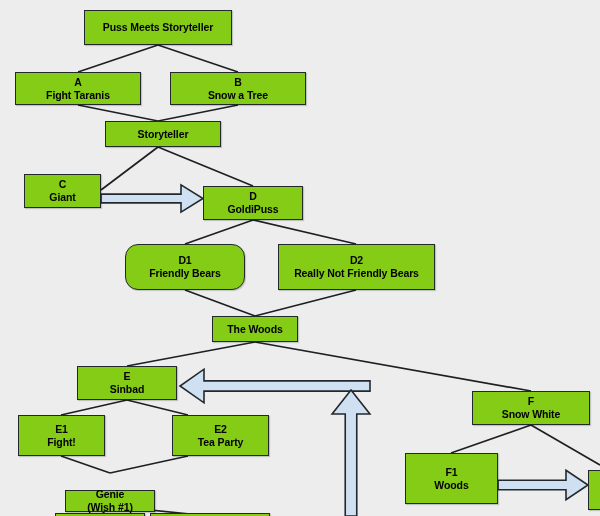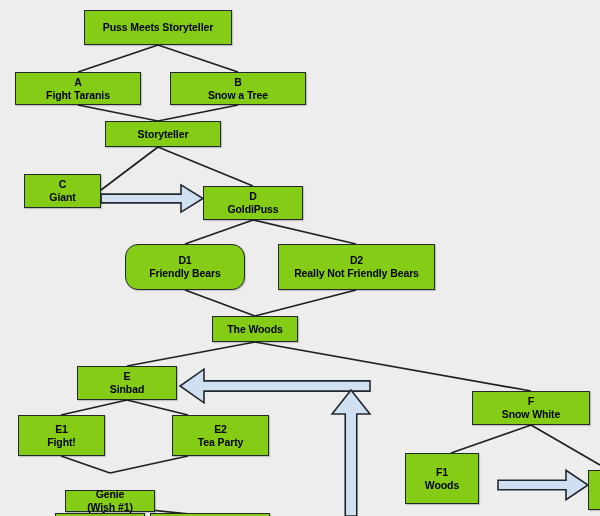--- a/index.html
+++ b/index.html
@@ -122,21 +122,21 @@
       <span class="l2">Snow White</span>
     </div>
     <div class="node" style="left: 18px; top: 415px; width: 87px; height: 41px;">
       <span class="l1">E1</span>
       <span class="l2">Fight!</span>
     </div>
     <div class="node" style="left: 140px; top: 415px; width: 97px; height: 41px; margin-left: 32px;">
       <span class="l1">E2</span>
       <span class="l2">Tea Party</span>
     </div>
-    <div class="node" style="left: 405px; top: 453px; width: 74px; height: 51px;">
+    <div class="node" style="left: 405px; top: 453px; width: 93px; height: 51px;">
       <span class="l1">F1</span>
       <span class="l2">Woods</span>
     </div>
     <div class="node" style="left: 65px; top: 490px; width: 90px; height: 22px;">
       <span class="l1">Genie</span>
       <span class="l2">(Wish #1)</span>
     </div>
     <div class="node" style="left: 588px; top: 470px; width: 60px; height: 40px;">
       <span class="l1"></span>
     </div>

